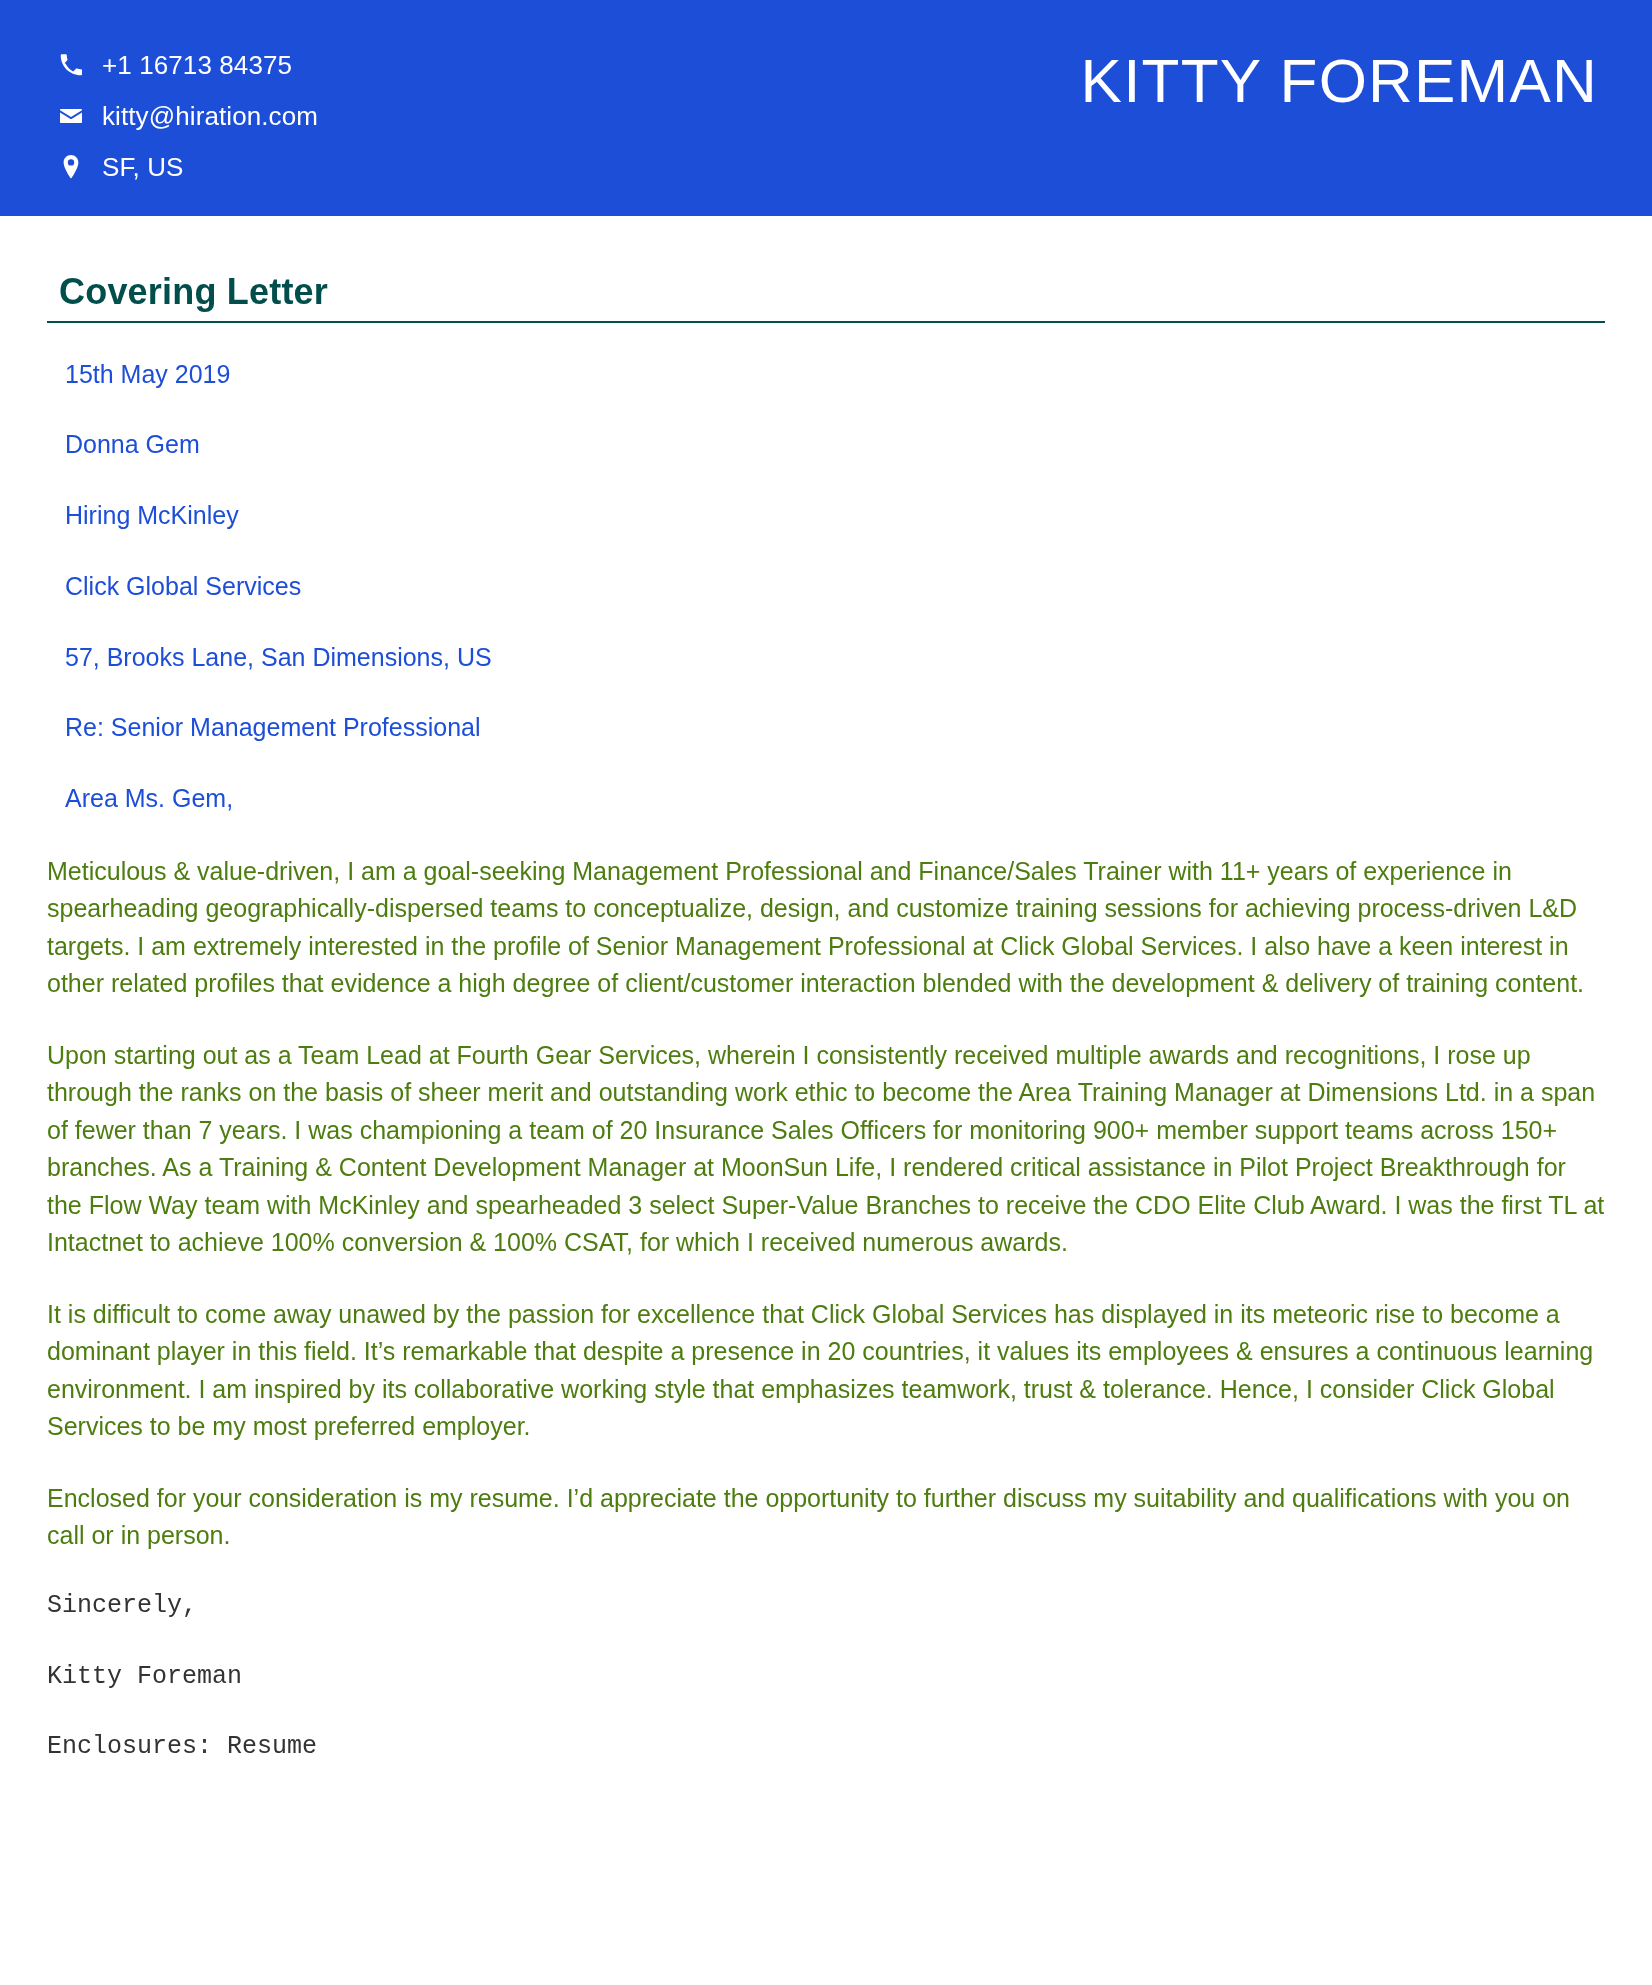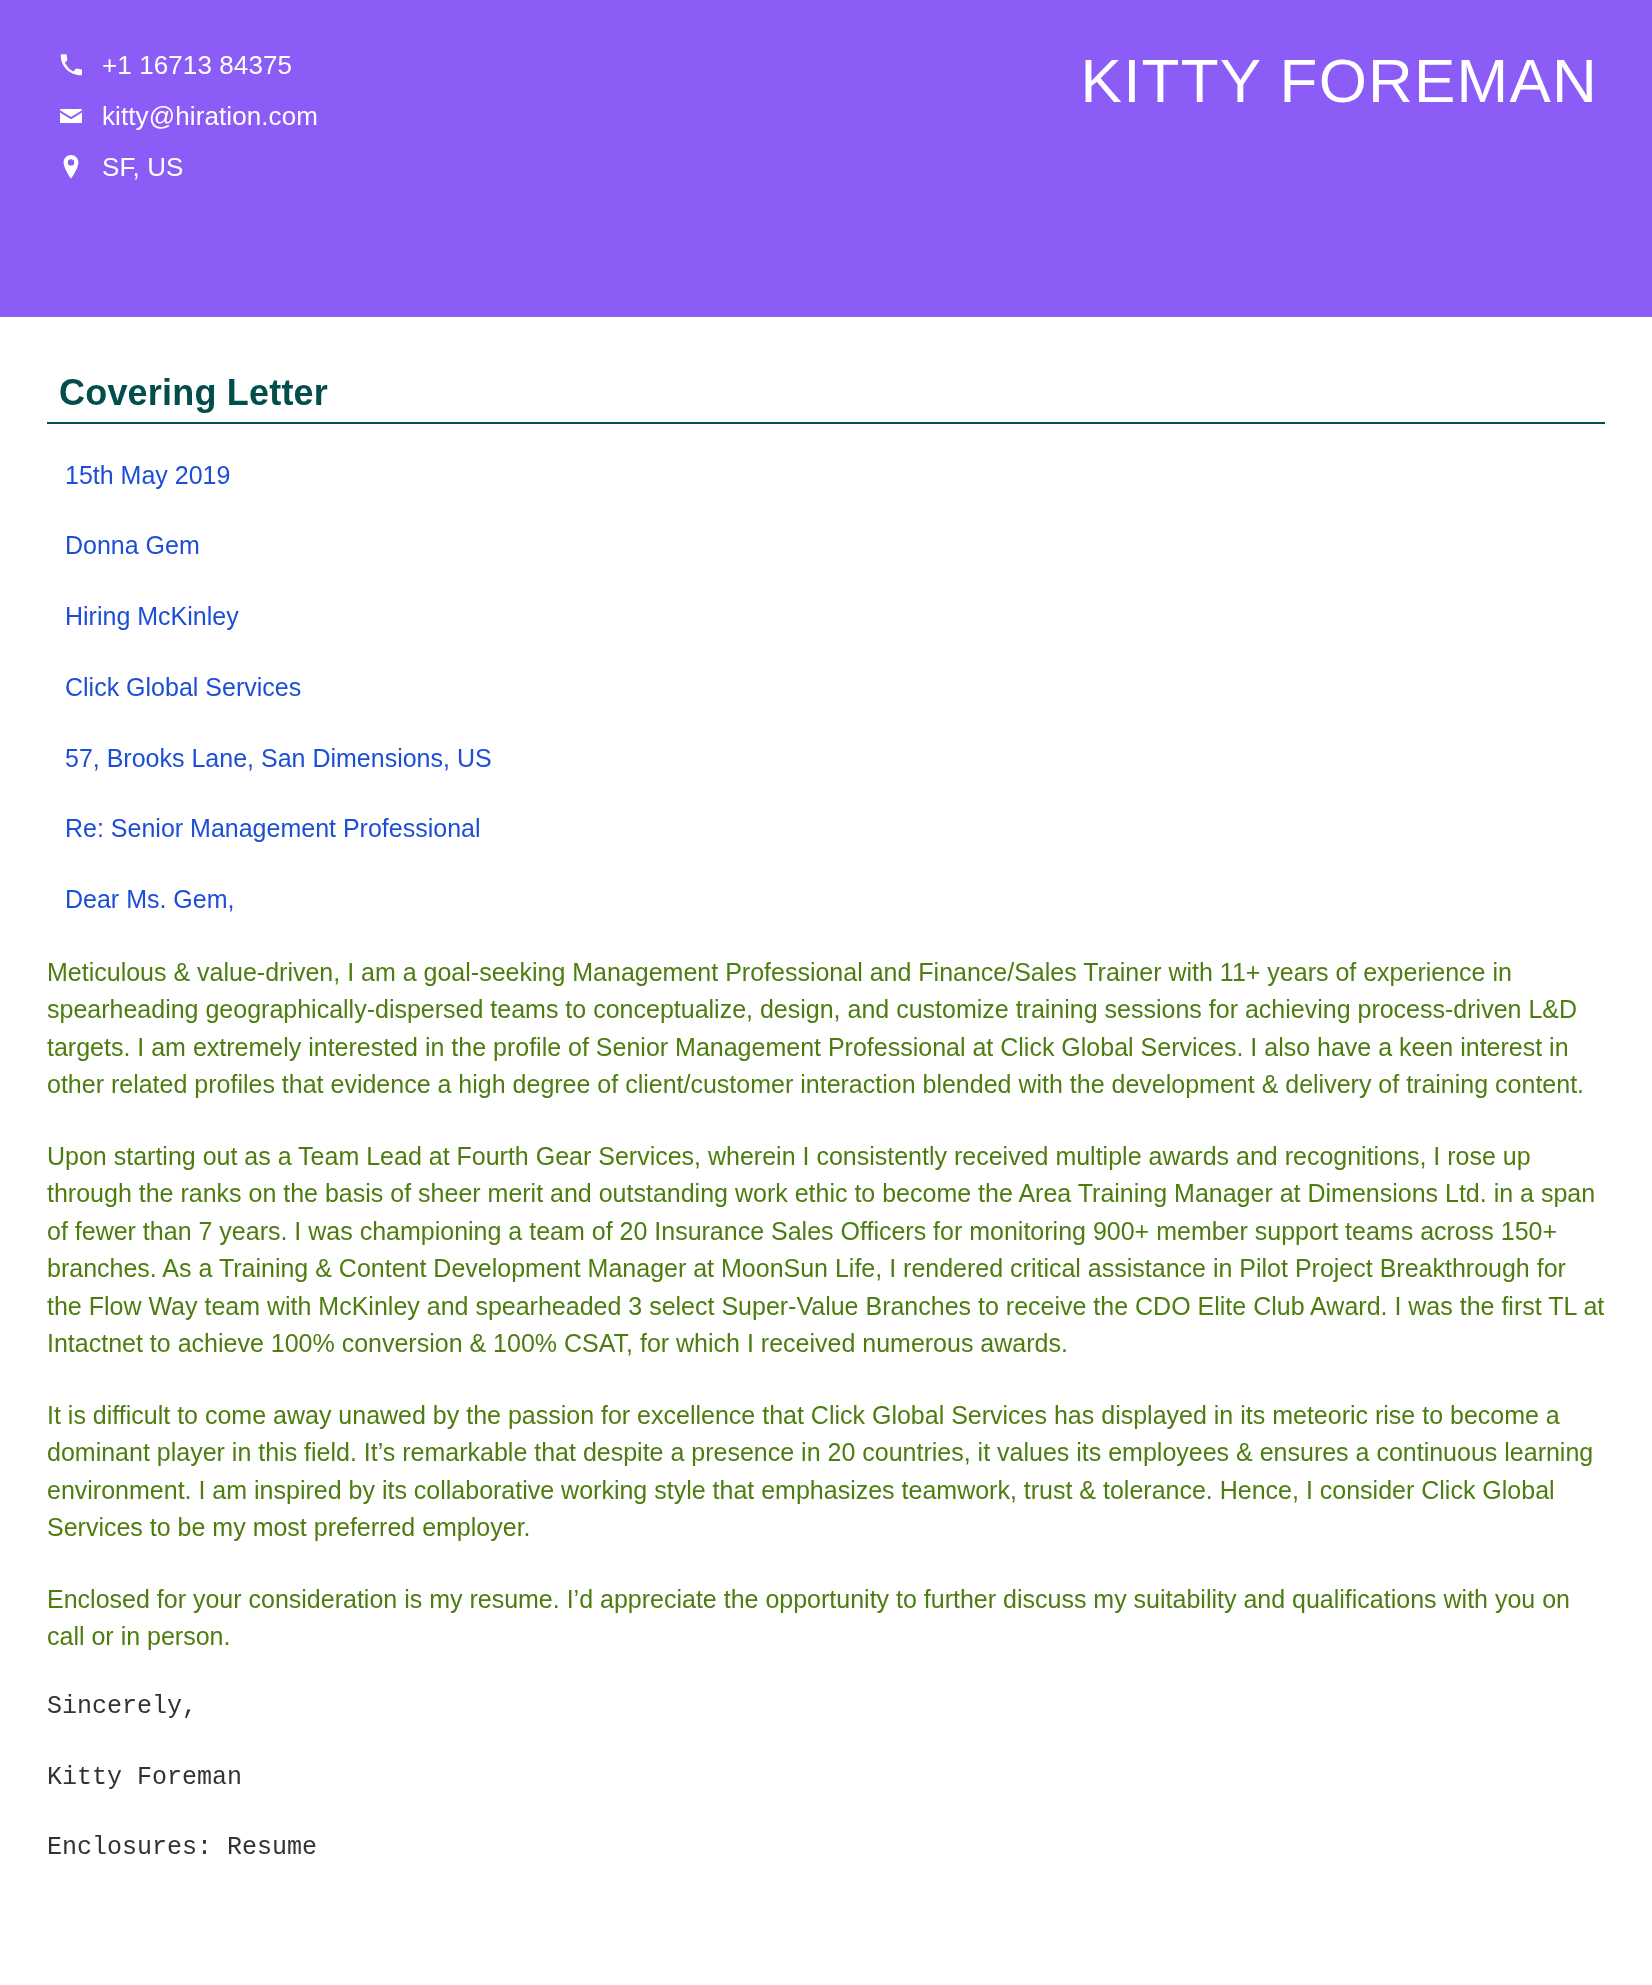--- a/index.html
+++ b/index.html
@@ -18,22 +18,22 @@
   .page {
     width: 1652px;
     min-height: 1985px;
     background: #ffffff;
     position: relative;
     overflow: hidden;
   }
 
   
   .header {
-    background: #8b5cf6;
-    height: 317px;
+    background: #1d4ed8;
+    height: 216px;
     box-sizing: border-box;
     padding: 44px 50px 0 58px;
     display: flex;
     align-items: flex-start;
     justify-content: space-between;
   }
 
   .contact-list {
     display: flex;
     flex-direction: column;
@@ -187,21 +187,21 @@
     <div class="section-rule"></div>
 
     <div class="letter-block">
 
       <div class="meta-line">15th May 2019</div>
       <div class="meta-line">Donna Gem</div>
       <div class="meta-line">Hiring McKinley</div>
       <div class="meta-line">Click Global Services</div>
       <div class="meta-line">57, Brooks Lane, San Dimensions, US</div>
       <div class="meta-line">Re: Senior Management Professional</div>
-      <div class="meta-line">Dear Ms. Gem,</div>
+      <div class="meta-line">Area Ms. Gem,</div>
 
       <p class="para">Meticulous &amp; value-driven, I am a goal-seeking Management Professional and Finance/Sales Trainer with 11+ years of experience in spearheading geographically-dispersed teams to conceptualize, design, and customize training sessions for achieving process-driven L&amp;D targets. I am extremely interested in the profile of Senior Management Professional at Click Global Services. I also have a keen interest in other related profiles that evidence a high degree of client/customer interaction blended with the development &amp; delivery of training content.</p>
       <p class="para">Upon starting out as a Team Lead at Fourth Gear Services, wherein I consistently received multiple awards and recognitions, I rose up through the ranks on the basis of sheer merit and outstanding work ethic to become the Area Training Manager at Dimensions Ltd. in a span of fewer than 7 years. I was championing a team of 20 Insurance Sales Officers for monitoring 900+ member support teams across 150+ branches. As a Training &amp; Content Development Manager at MoonSun Life, I rendered critical assistance in Pilot Project Breakthrough for the Flow Way team with McKinley and spearheaded 3 select Super-Value Branches to receive the CDO Elite Club Award. I was the first TL at Intactnet to achieve 100% conversion &amp; 100% CSAT, for which I received numerous awards.</p>
       <p class="para">It is difficult to come away unawed by the passion for excellence that Click Global Services has displayed in its meteoric rise to become a dominant player in this field. It’s remarkable that despite a presence in 20 countries, it values its employees &amp; ensures a continuous learning environment. I am inspired by its collaborative working style that emphasizes teamwork, trust &amp; tolerance. Hence, I consider Click Global Services to be my most preferred employer.</p>
       <p class="para">Enclosed for your consideration is my resume. I’d appreciate the opportunity to further discuss my suitability and qualifications with you on call or in person.</p>
 
       <div class="closing-line">Sincerely,</div>
       <div class="closing-line">Kitty Foreman</div>
       <div class="closing-line last">Enclosures: Resume</div>
 

